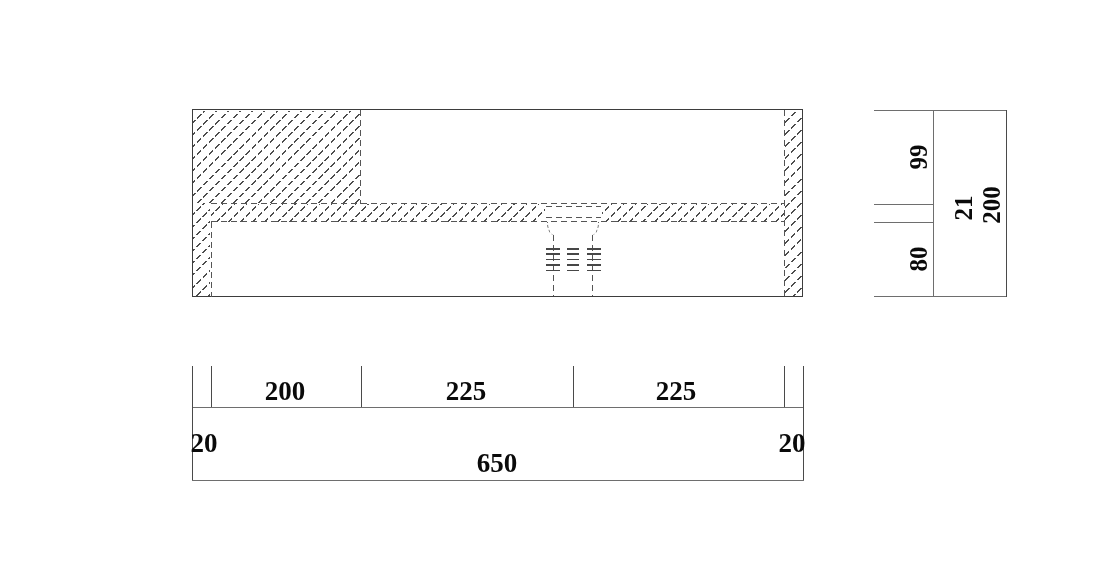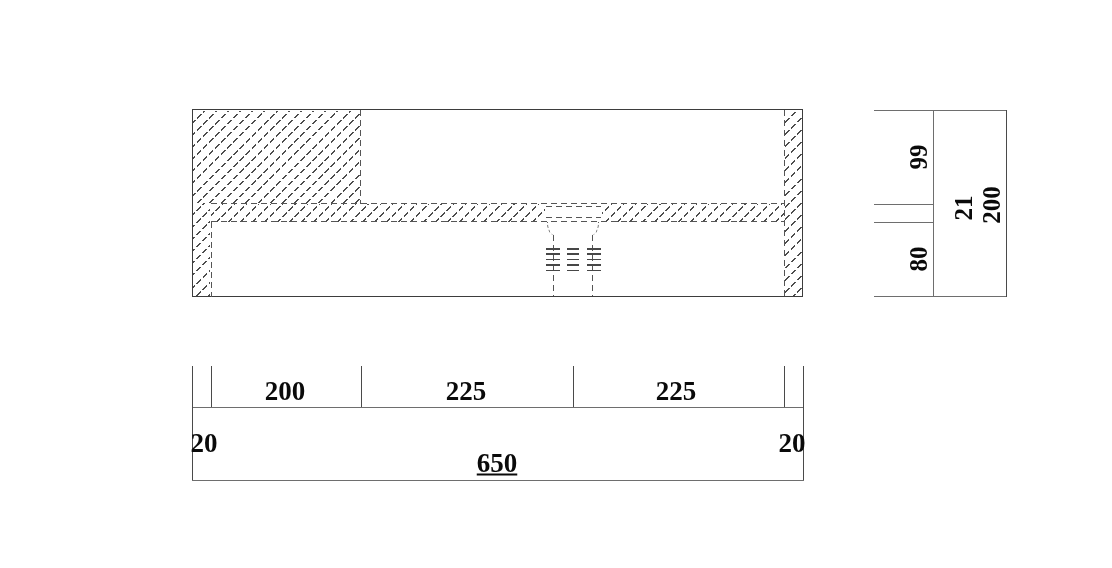--- a/index.html
+++ b/index.html
@@ -117,16 +117,16 @@
     <div class="abs vline dark" style="left:784px;top:366px;height:41px;"></div>
     <div class="abs vline dark" style="left:803px;top:366px;height:114px;"></div>
 
     <div class="abs hline" style="left:192px;top:480px;width:612px;"></div>
 
     <div class="dimtext" style="left:285px;top:391px;">200</div>
     <div class="dimtext" style="left:466px;top:391px;">225</div>
     <div class="dimtext" style="left:676px;top:391px;">225</div>
     <div class="dimtext" style="left:204px;top:443px;">20</div>
     <div class="dimtext" style="left:792px;top:443px;">20</div>
-    <div class="dimtext" style="left:497px;top:463px;text-decoration:underline;">650</div>
+    <div class="dimtext" style="left:497px;top:463px;">650</div>
   </div>
 
 </div>
 
 </body></html>

